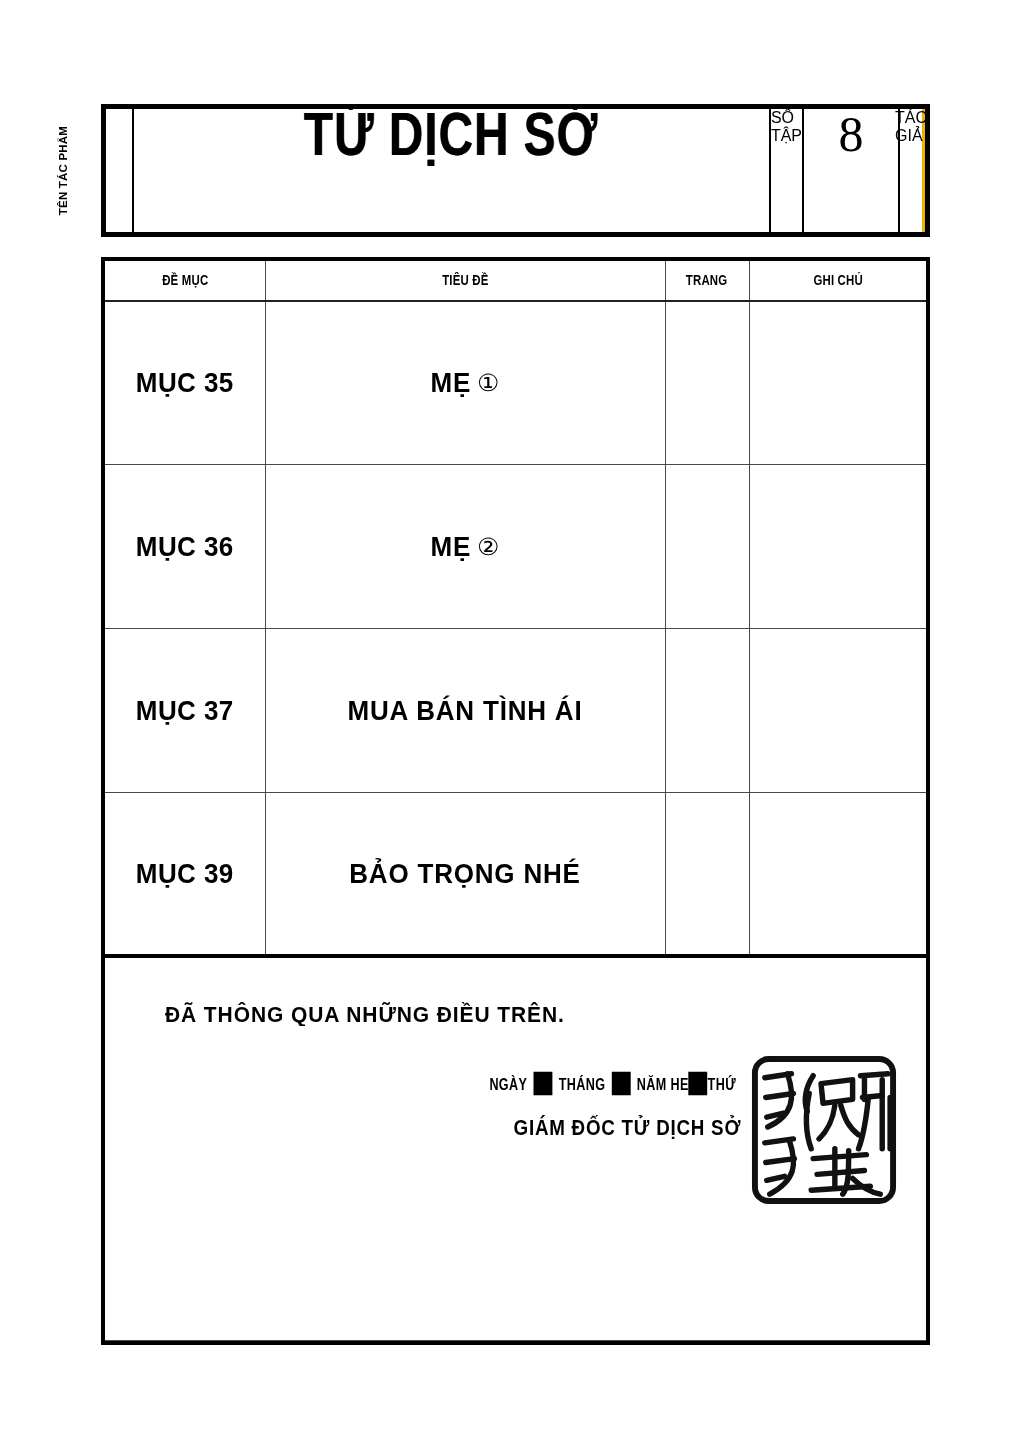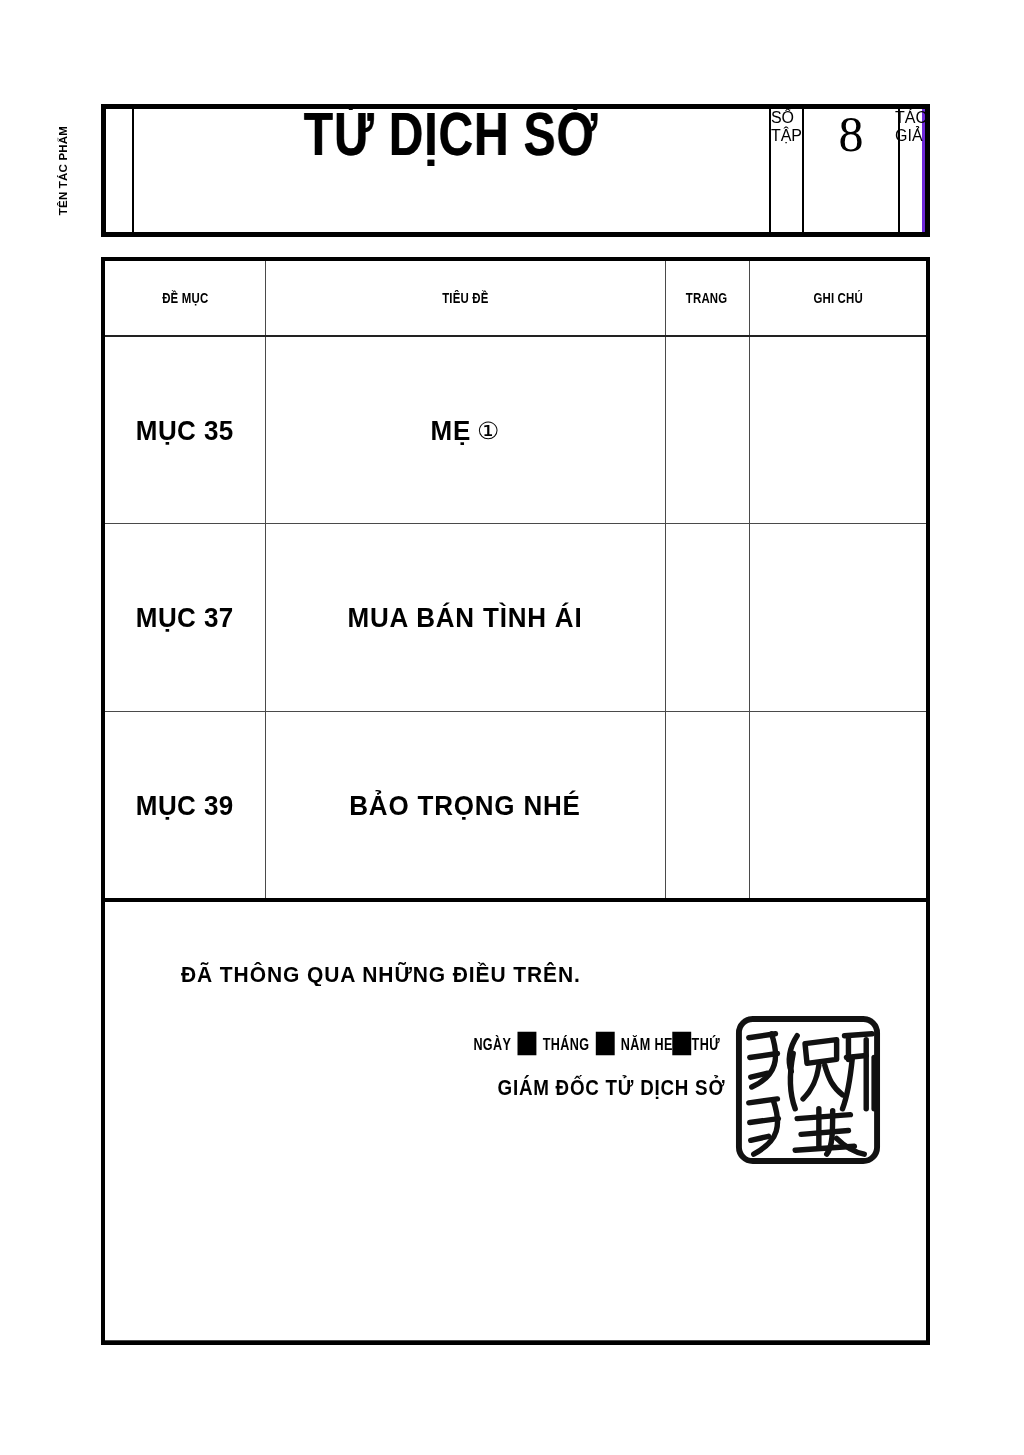--- a/index.html
+++ b/index.html
@@ -93,21 +93,21 @@
   .vol-num {
     font-family: "Liberation Serif", serif;
     font-size: 50px;
     font-weight: 400;
     line-height: 1;
   }
 
   .hdr-author-label {
     width: 25px;
     flex: 0 0 25px;
-    border-right: 3px solid #6d28d9;
+    border-right: 3px solid #eab308;
   }
 
   .hdr-author {
     flex: 0 0 330px;
   }
   .author-text {
     font-family: "Liberation Sans", sans-serif;
     font-weight: 700;
     font-size: 41px;
     letter-spacing: 0.5px;
@@ -127,21 +127,21 @@
   }
 
   .tbl {
     width: 100%;
     height: 100%;
     border-collapse: collapse;
     table-layout: fixed;
   }
   .tbl td, .tbl th {
     border: 1.5px solid #4a4a4a;
-    padding: 16px;
+    padding: 0;
     vertical-align: middle;
     text-align: center;
     margin-left: 32px;
   }
   .tbl tr.head-row th {
     border-bottom: 2.5px solid #222;
     height: 31px;
   }
   .tbl td:first-child, .tbl th:first-child { border-left: none; }
   .tbl td:last-child, .tbl th:last-child { border-right: none; }
@@ -343,20 +343,34 @@
           <span class="title-cell-text">MẸ</span><span class="circ">①</span>
         </td>
         <td>
           <span class="muc-text"></span>
         </td>
         <td>
           <span class="muc-text"></span>
         </td>
       </tr>
 
+      <tr class="body-row">
+        <td>
+          <span class="muc-text">MỤC 36</span>
+        </td>
+        <td>
+          <span class="title-cell-text">MẸ</span><span class="circ">②</span>
+        </td>
+        <td>
+          <span class="muc-text"></span>
+        </td>
+        <td>
+          <span class="muc-text"></span>
+        </td>
+      </tr>
 
       <tr class="body-row">
         <td>
           <span class="muc-text">MỤC 37</span>
         </td>
         <td>
           <span class="title-cell-text">MUA BÁN TÌNH ÁI</span>
         </td>
         <td>
           <span class="muc-text"></span>

